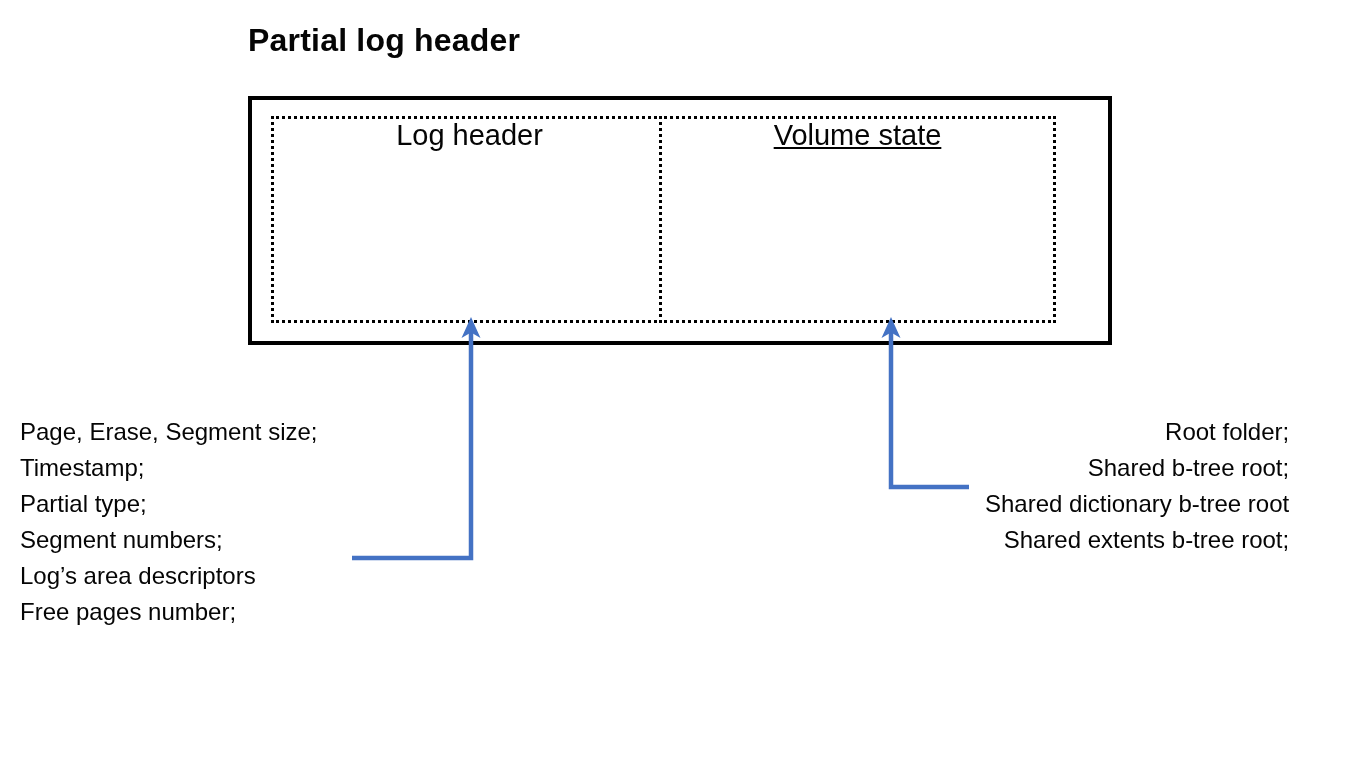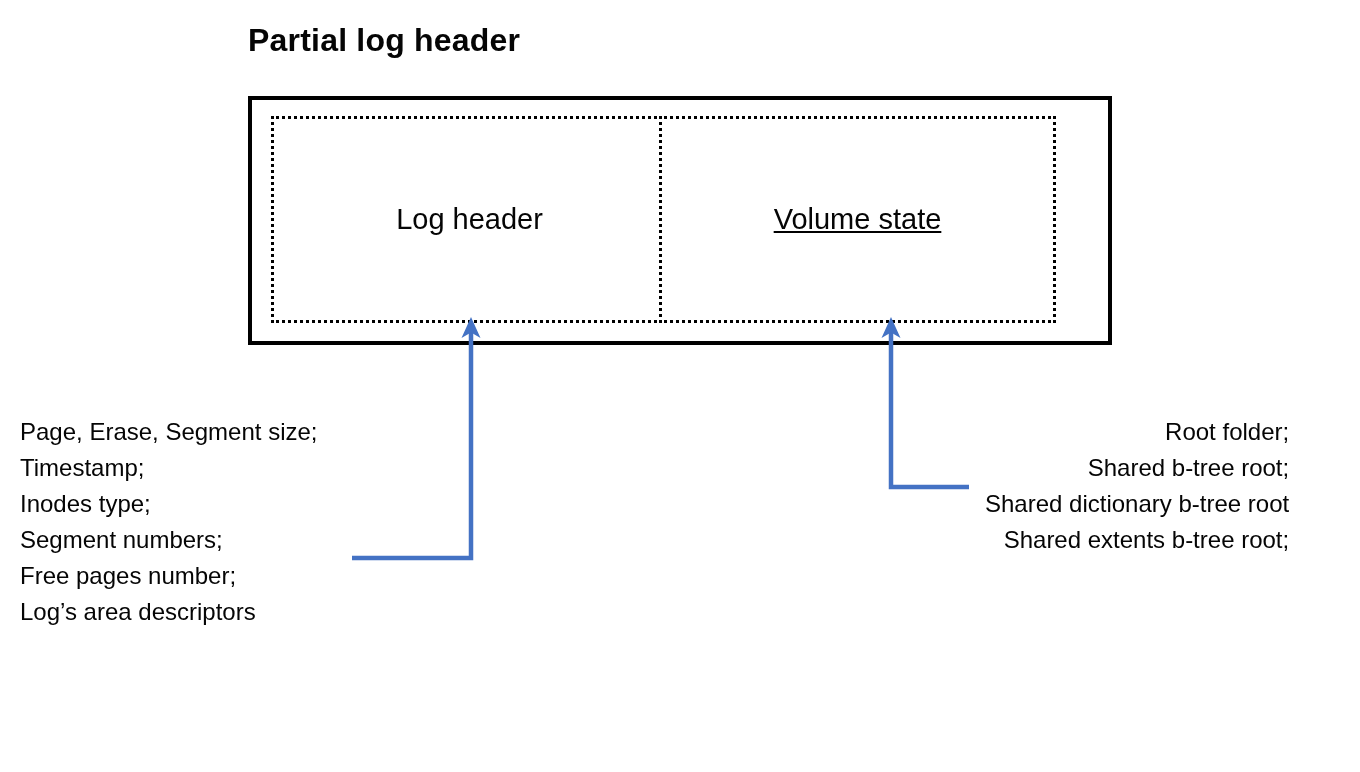--- a/index.html
+++ b/index.html
@@ -40,21 +40,21 @@
     background: #ffffff;
   }
   .dotted-box {
     position: absolute;
     top: 116px;
     width: 397px;
     height: 207px;
     border: 3px dotted #000000;
     box-sizing: border-box;
     display: flex;
-    align-items: center;
+    align-items: flex-start;
     justify-content: center;
     background: #ffffff;
   }
   .dotted-box.left  { left: 271px; }
   .dotted-box.right { left: 659px; text-decoration: underline; }
   .box-label {
     font-size: 29px;
     font-weight: 400;
     color: #050505;
   }
@@ -90,24 +90,24 @@
     <span class="box-label">Log header</span>
   </div>
 
   <div class="dotted-box right">
     <span class="box-label">Volume state</span>
   </div>
 
   <div class="field-list left">
       <div>Page, Erase, Segment size;</div>
       <div>Timestamp;</div>
-      <div>Inodes type;</div>
+      <div>Partial type;</div>
       <div>Segment numbers;</div>
+      <div>Log’s area descriptors</div>
       <div>Free pages number;</div>
-      <div>Log’s area descriptors</div>
     </div>
 
   <div class="field-list right">
       <div>Root folder;</div>
       <div>Shared b-tree root;</div>
       <div>Shared dictionary b-tree root</div>
       <div>Shared extents b-tree root;</div>
     </div>
 
   <svg class="arrow-layer" width="1360" height="772" viewBox="0 0 1360 772" xmlns="http://www.w3.org/2000/svg">

